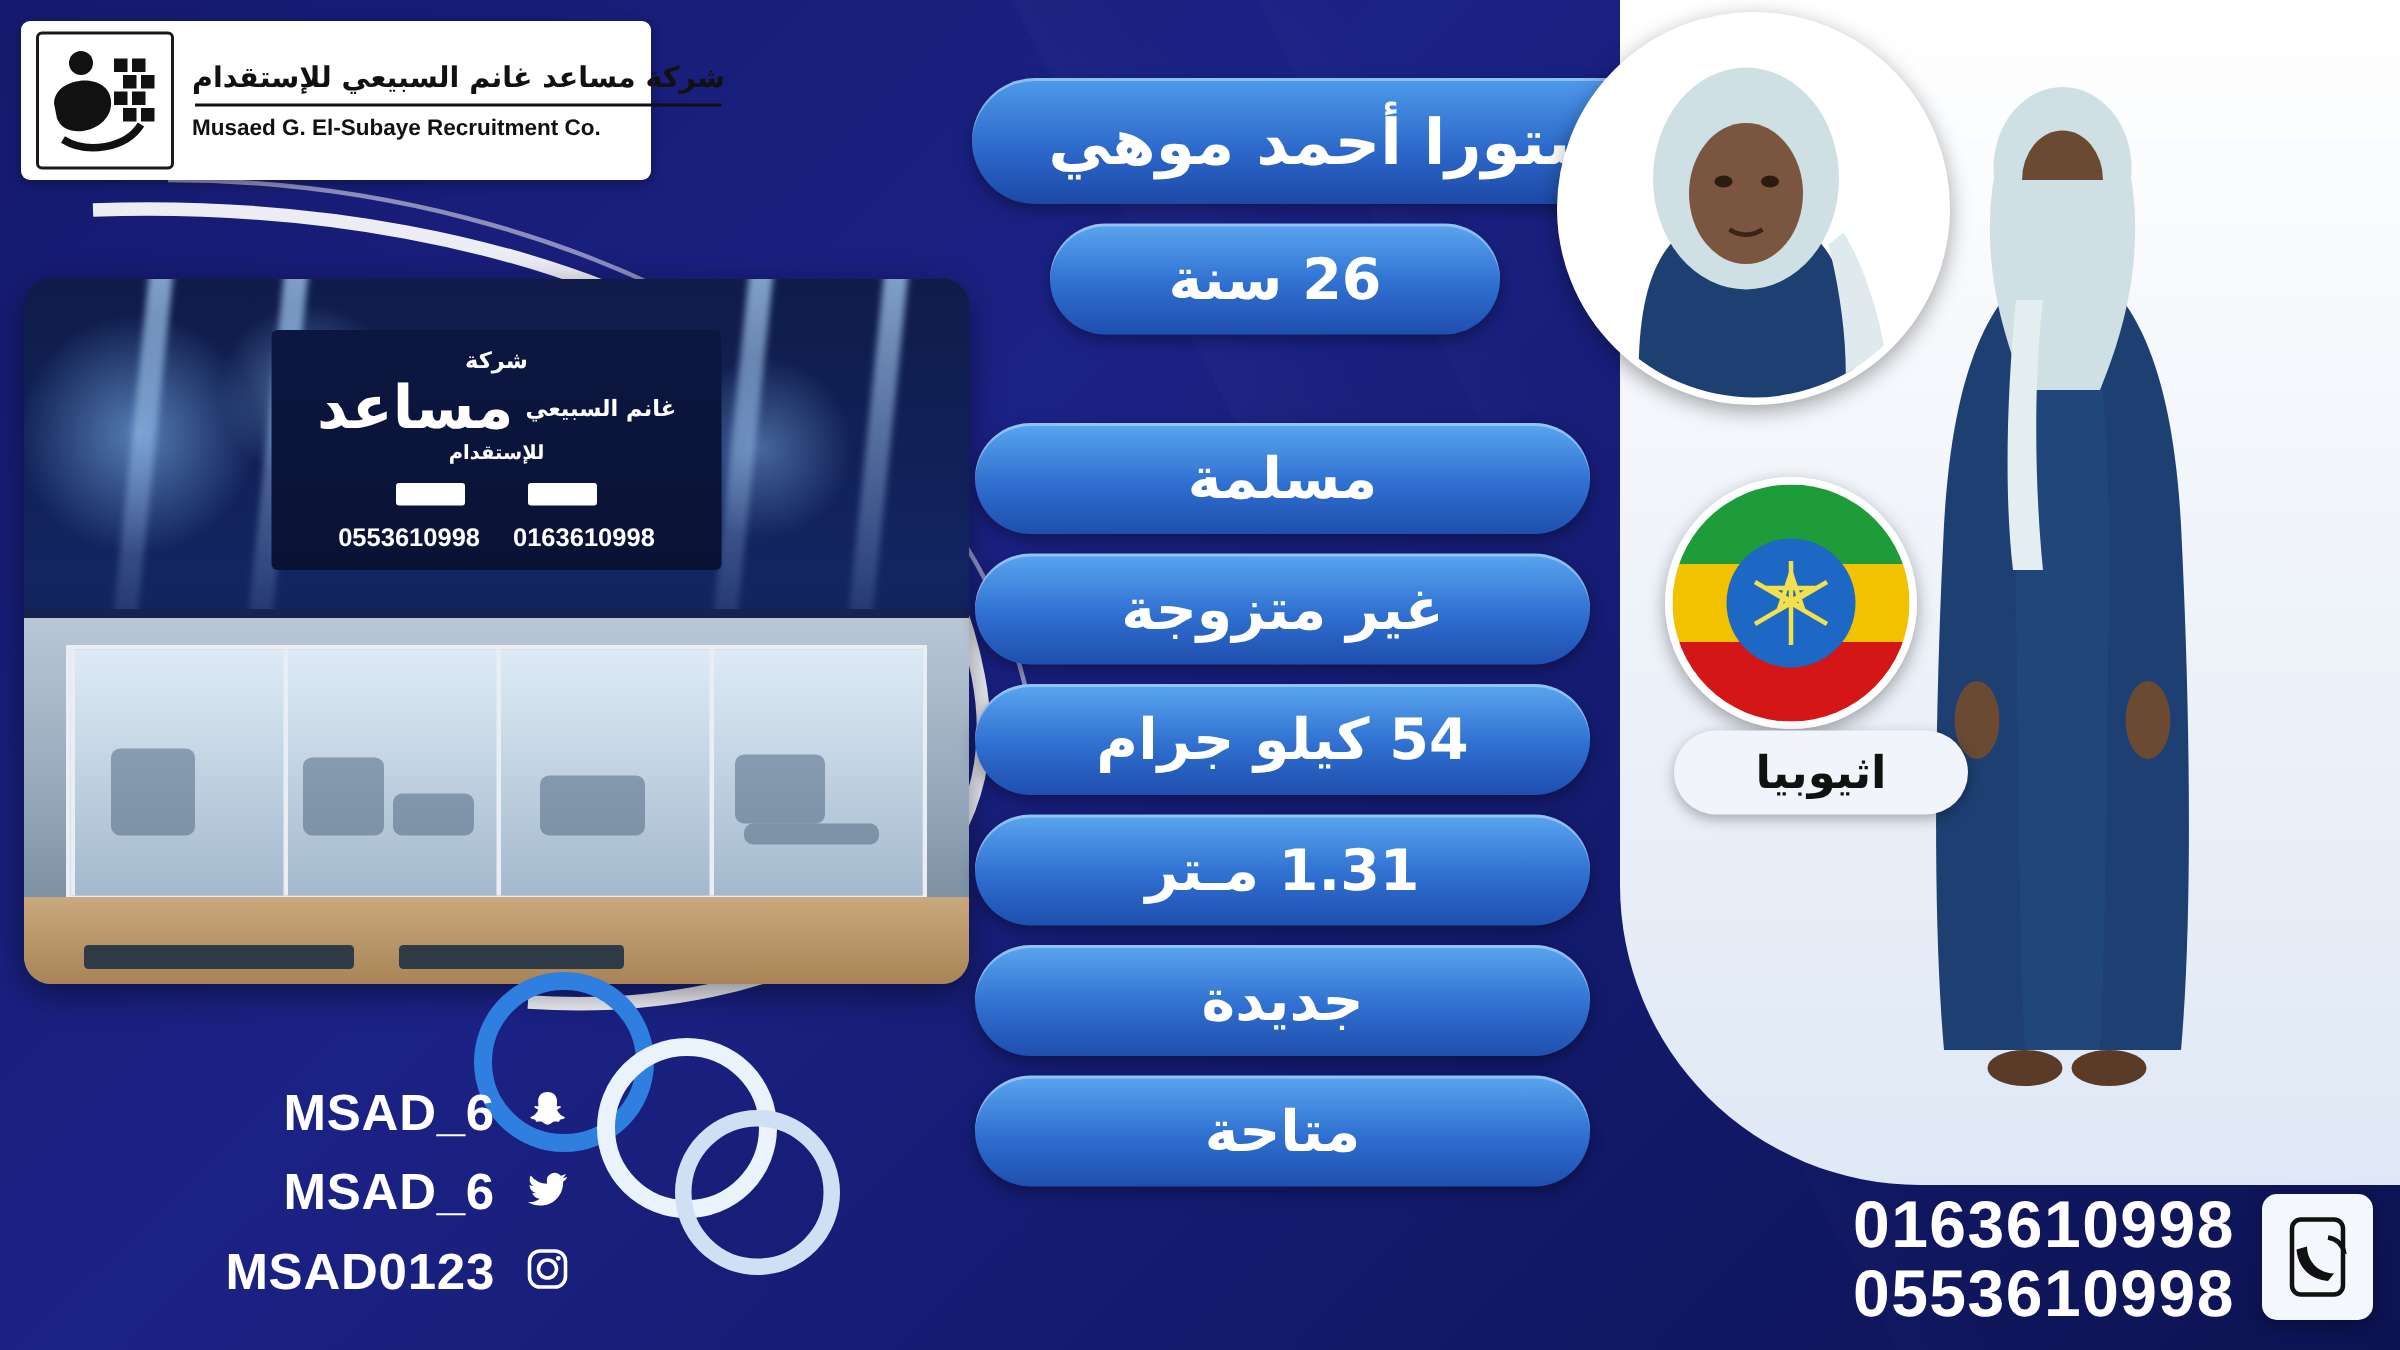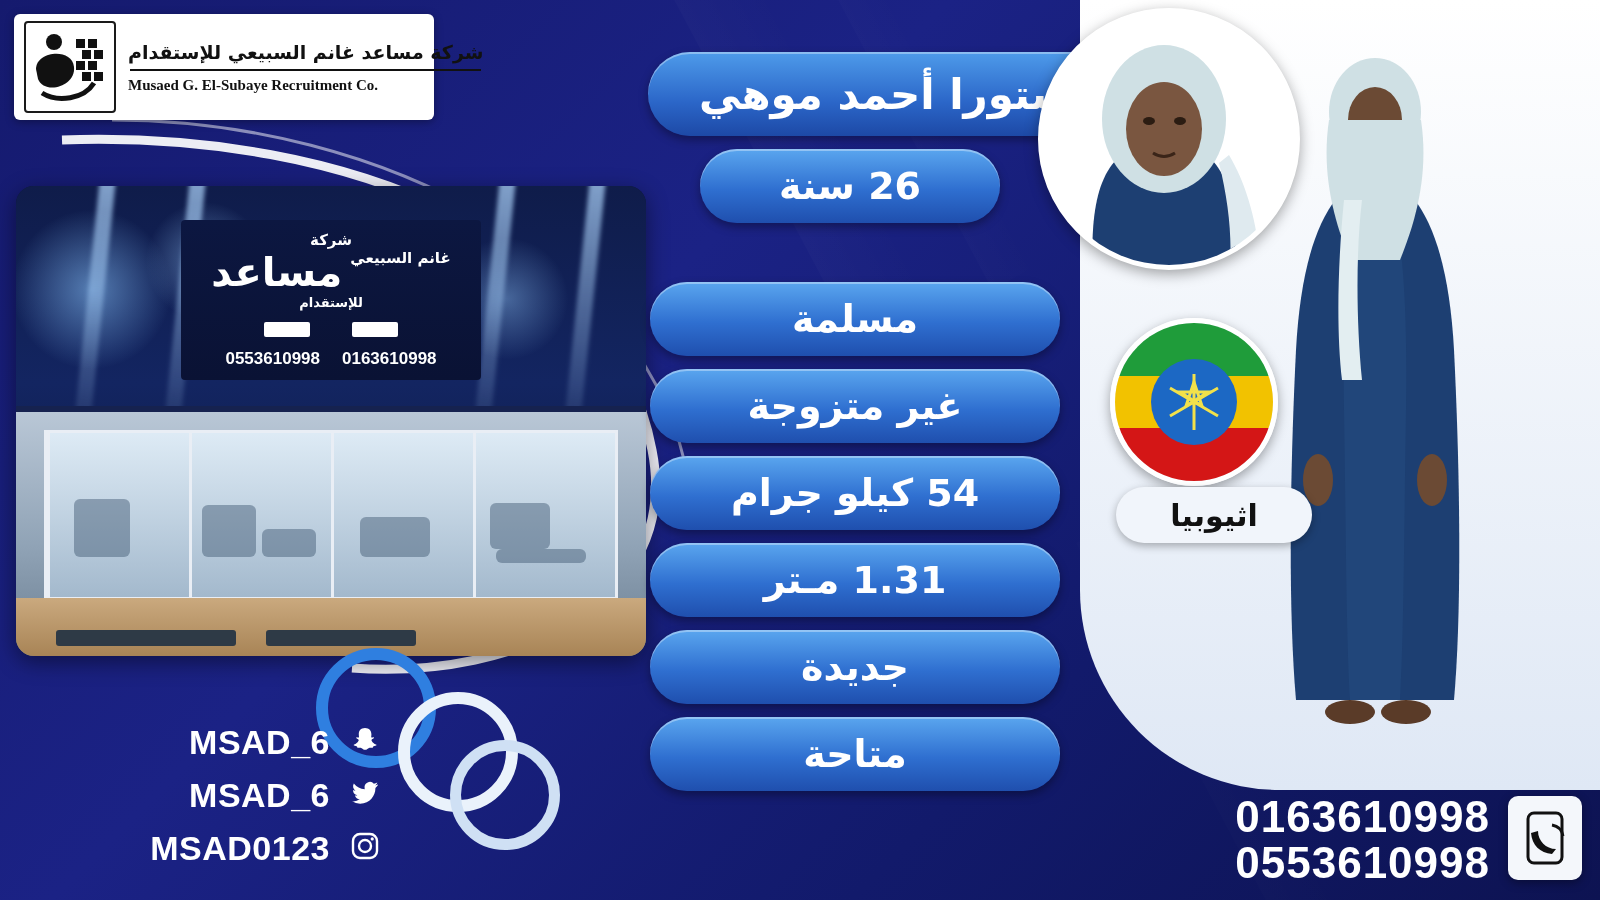--- a/index.html
+++ b/index.html
@@ -42,21 +42,21 @@
   }
   .logo-text { flex: 1; padding: 0 12px; }
   .logo-ar {
     font-size: 19px; font-weight: bold; color: #111;
     direction: rtl; white-space: nowrap;
   }
   .logo-rule { height: 2px; background: #111; margin: 6px 2px; }
   .logo-en {
     font-size: 15px; font-weight: bold; color: #111;
     direction: ltr; white-space: nowrap;
-    font-family: Liberation Serif, serif;
+    font-family: Liberation Sans, sans-serif;
   }
 
   
   .photo-card {
     position: absolute; left: 16px; top: 186px;
     width: 630px; height: 470px;
     border-radius: 18px;
     overflow: hidden;
     box-shadow: 0 6px 22px rgba(0,0,0,.45);
     background: #0c1538;
@@ -76,21 +76,21 @@
     transform: rotate(6deg); filter: blur(2px);
   }
   .store-sign {
     position: absolute; left: 50%; top: 34px; transform: translateX(-50%);
     width: 300px; height: 160px;
     background: linear-gradient(180deg, #0c1741, #0a1234);
     border-radius: 4px;
     display: flex; flex-direction: column; align-items: center; justify-content: center;
     color: #fff;
   }
-  .sign-row { display: flex; flex-direction: row-reverse; gap: 8px; }
+  .sign-row { display: flex; flex-direction: row-reverse; align-items: center; gap: 8px; }
   .sign-ar-small { font-size: 15px; font-weight: bold; }
   .sign-ar-big { font-size: 40px; font-weight: bold; letter-spacing: -1px; }
   .sign-sub { font-size: 13px; font-weight: bold; margin-top: 0; }
   .sign-chips { display: flex; gap: 42px; margin-top: 12px; }
   .sign-chip { width: 46px; height: 15px; background: #fff; border-radius: 2px; }
   .sign-phones {
     display: flex; gap: 22px; margin-top: 12px;
     font-family: "Liberation Sans", sans-serif;
     font-size: 17px; font-weight: bold; direction: ltr;
   }

